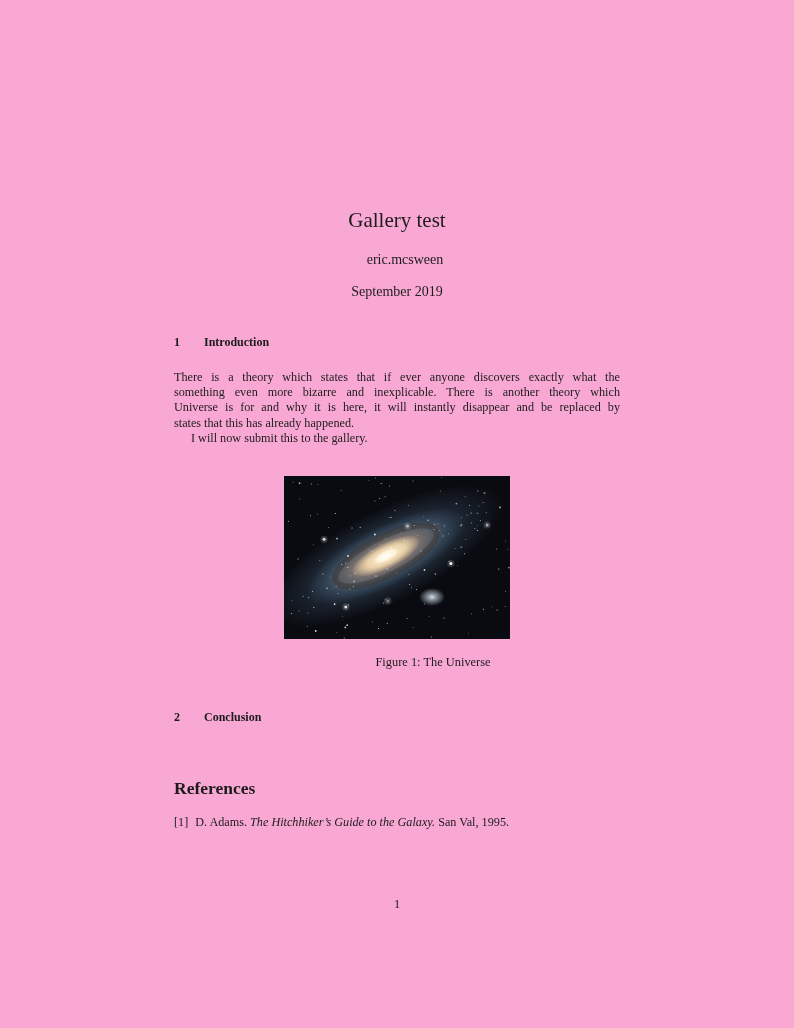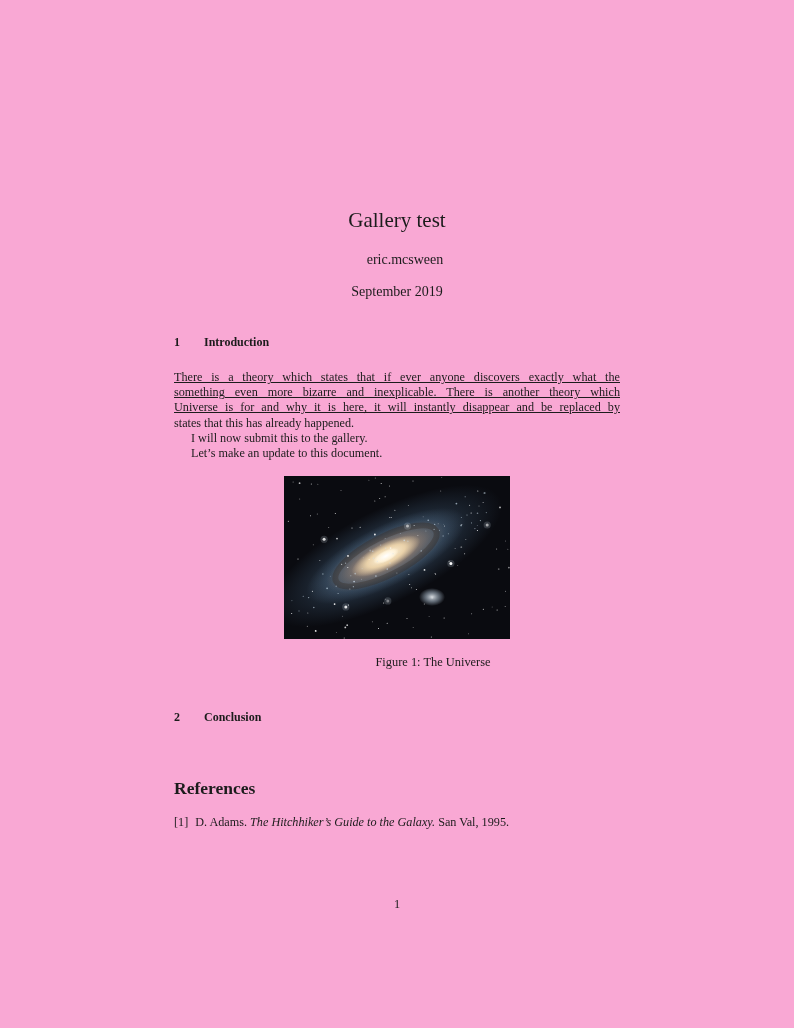--- a/index.html
+++ b/index.html
@@ -46,21 +46,20 @@
   }
   .body-text {
     position: absolute;
     left: 174px; width: 446px;
     font-size: 12.2px;
     line-height: 15.2px;
   }
   .jline {
     text-align: justify;
     text-align-last: justify;
-    text-decoration: underline;
   }
   .jlast { text-align: left; }
   .indent { text-indent: 17px; }
   .figure-box {
     position: absolute;
     left: 284px; top: 476px;
     width: 226px; height: 163px;
   }
   .figure-box svg { display: block; }
   .caption {
@@ -104,21 +103,20 @@
   <div class="sec-heading" style="top:335px">
     <span class="sec-num">1</span><span>Introduction</span>
   </div>
 
   <div class="body-text" style="top:370px">
     <div class="jline">There is a theory which states that if ever anyone discovers exactly what the</div>
     <div class="jline">something even more bizarre and inexplicable. There is another theory which</div>
     <div class="jline">Universe is for and why it is here, it will instantly disappear and be replaced by</div>
     <div class="jlast">states that this has already happened.</div>
     <div class="indent">I will now submit this to the gallery.</div>
-    <div class="indent">Let’s make an update to this document.</div>
   </div>
 
   <div class="figure-box">
     <svg width="226" height="163" viewBox="0 0 226 163" aria-hidden="true">
       <defs>
         <radialGradient id="gHaze">
           <stop offset="0%" stop-color="#6d89a6" stop-opacity="0.60"></stop>
           <stop offset="50%" stop-color="#44607c" stop-opacity="0.42"></stop>
           <stop offset="100%" stop-color="#44607c" stop-opacity="0"></stop>
         </radialGradient>

